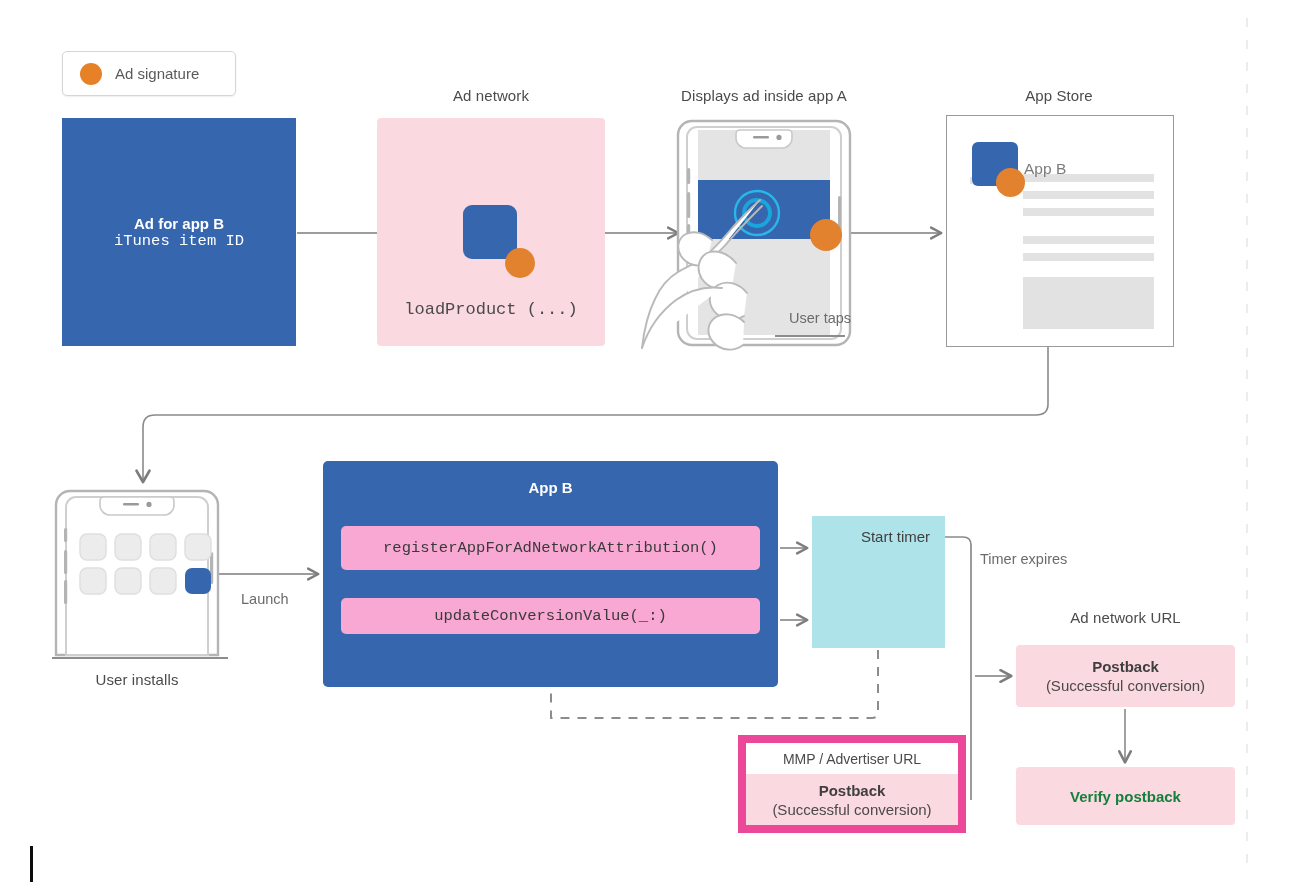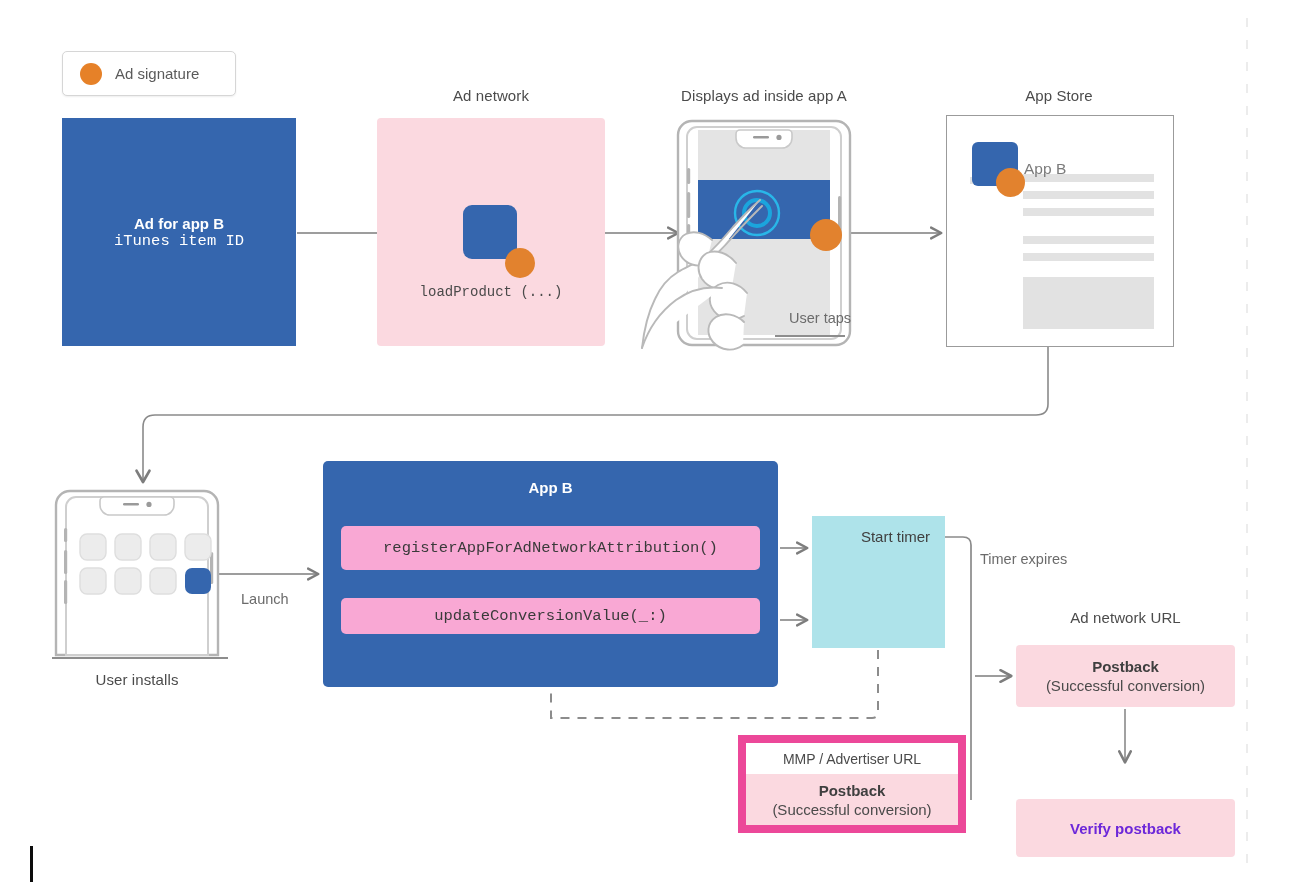--- a/index.html
+++ b/index.html
@@ -73,22 +73,22 @@
   }
   .adnet-inner-icon{
     left:463px; top:205px; width:54px; height:54px;
     background:#3566ae;border-radius:9px;
   }
   .adnet-dot{
     left:505px; top:248px;width:30px;height:30px;border-radius:50%;
     background:#e2822e;
   }
   .adnet-code{
-    left:377px; top:284px; width:228px;
-    text-align:center;font-size:14px;color:#4a4a4a;
+    left:377px; top:300px; width:228px;
+    text-align:center;font-size:17px;color:#4a4a4a;
   }
   .appstore-panel{
     left:946px; top:115px; width:226px; height:230px;
     border:1px solid #9b9b9b; background:#ffffff;
   }
   .as-icon{left:972px;top:142px;width:46px;height:44px;background:#3566ae;border-radius:6px;}
   .as-dot{left:996px;top:168px;width:29px;height:29px;border-radius:50%;background:#e2822e;}
   .as-appname{left:1024px;top:160px;font-size:15.5px;color:#7b7b7b;}
   .as-line{background:#e2e2e2;position:absolute;}
   .userinstalls-label{left:56px;top:671px;width:162px;}
@@ -127,21 +127,21 @@
     background:#fbd9e0;border-radius:4px;
     display:flex;flex-direction:column;align-items:center;justify-content:center;
   }
   .pb1 .l1{font-size:15px;font-weight:bold;color:#3f3f3f;}
   .pb1 .l2{font-size:15px;color:#4a4a4a;margin-top:2px;}
 
   .verify{
     left:1016px;top:767px;width:219px;height:58px;
     background:#fbd9e0;border-radius:4px;
     display:flex;align-items:center;justify-content:center;
-    font-size:15px;font-weight:bold;color:#6d28d9;margin-top:32px;
+    font-size:15px;font-weight:bold;color:#15803d;
   }
 
   .mmp-box{
     left:738px;top:735px;width:228px;height:98px;
     border:8px solid #ec4899;background:#ffffff;
     box-sizing:border-box;
     text-align:center;
   }
   .mmp-head{
     position:absolute;left:0;top:0;width:100%;height:31px;

